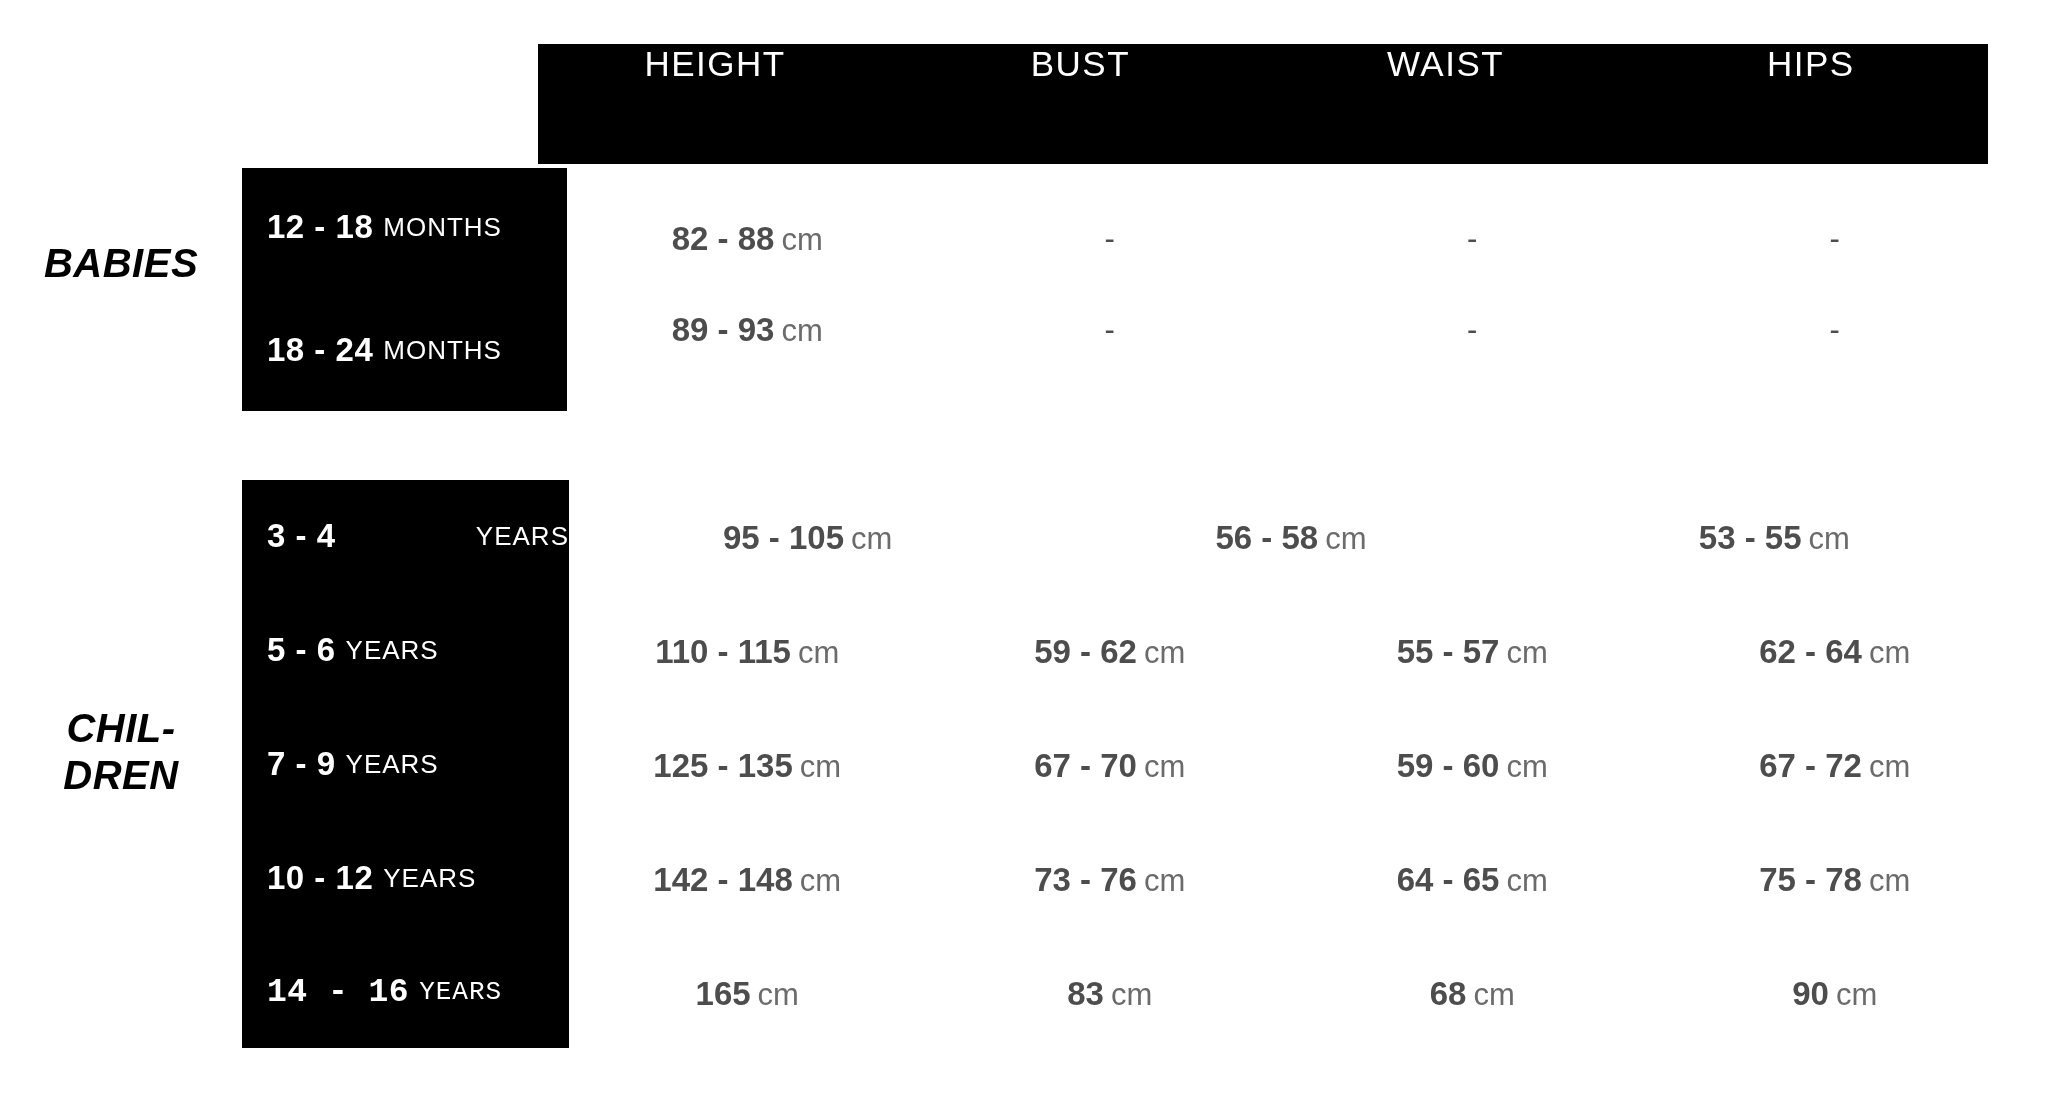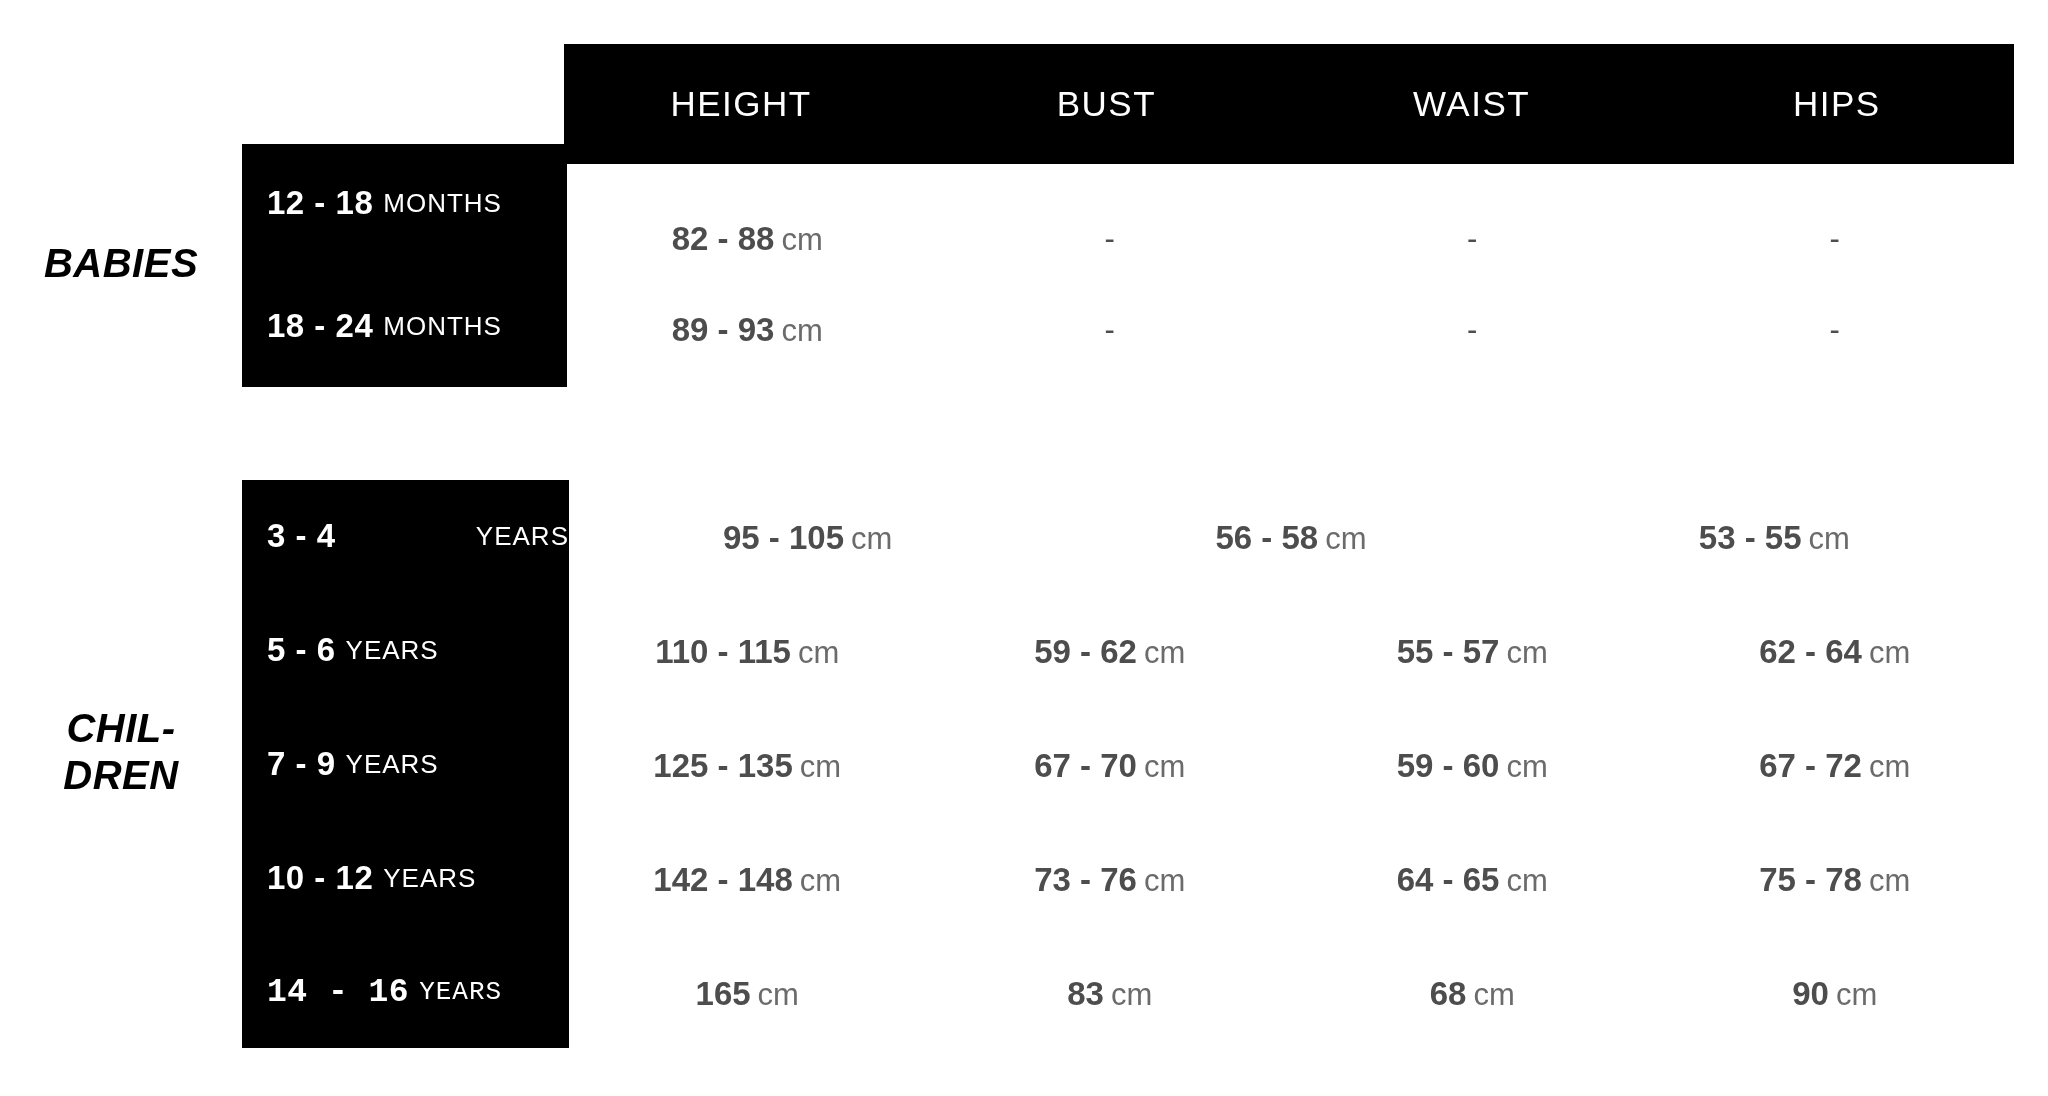--- a/index.html
+++ b/index.html
@@ -11,27 +11,26 @@
     width: 2048px;
     height: 1096px;
     font-family: "Liberation Sans", sans-serif;
     position: relative;
     overflow: hidden;
   }
 
   
   .header-band {
     position: absolute;
-    left: 564px;
+    left: 538px;
     top: 44px;
     width: 1450px;
     height: 120px;
     background: #000000;
     display: flex;
-    align-items: center;
     gap: 11px;
   }
   .header-cell {
     flex: 1 1 0;
     text-align: center;
     color: #ffffff;
     font-size: 35px;
     letter-spacing: 1.5px;
     font-weight: 400;
   }
@@ -52,21 +51,21 @@
   .group-label.babies { top: 240px; }
   .group-label.children { top: 705px; }
 
   
   .size-block {
     position: absolute;
     background: #000000;
   }
   .size-block.babies {
     left: 242px;
-    top: 144px;
+    top: 168px;
     width: 325px;
     height: 243px;
   }
   .size-block.children {
     left: 242px;
     top: 480px;
     width: 327px;
     height: 568px;
   }
 

